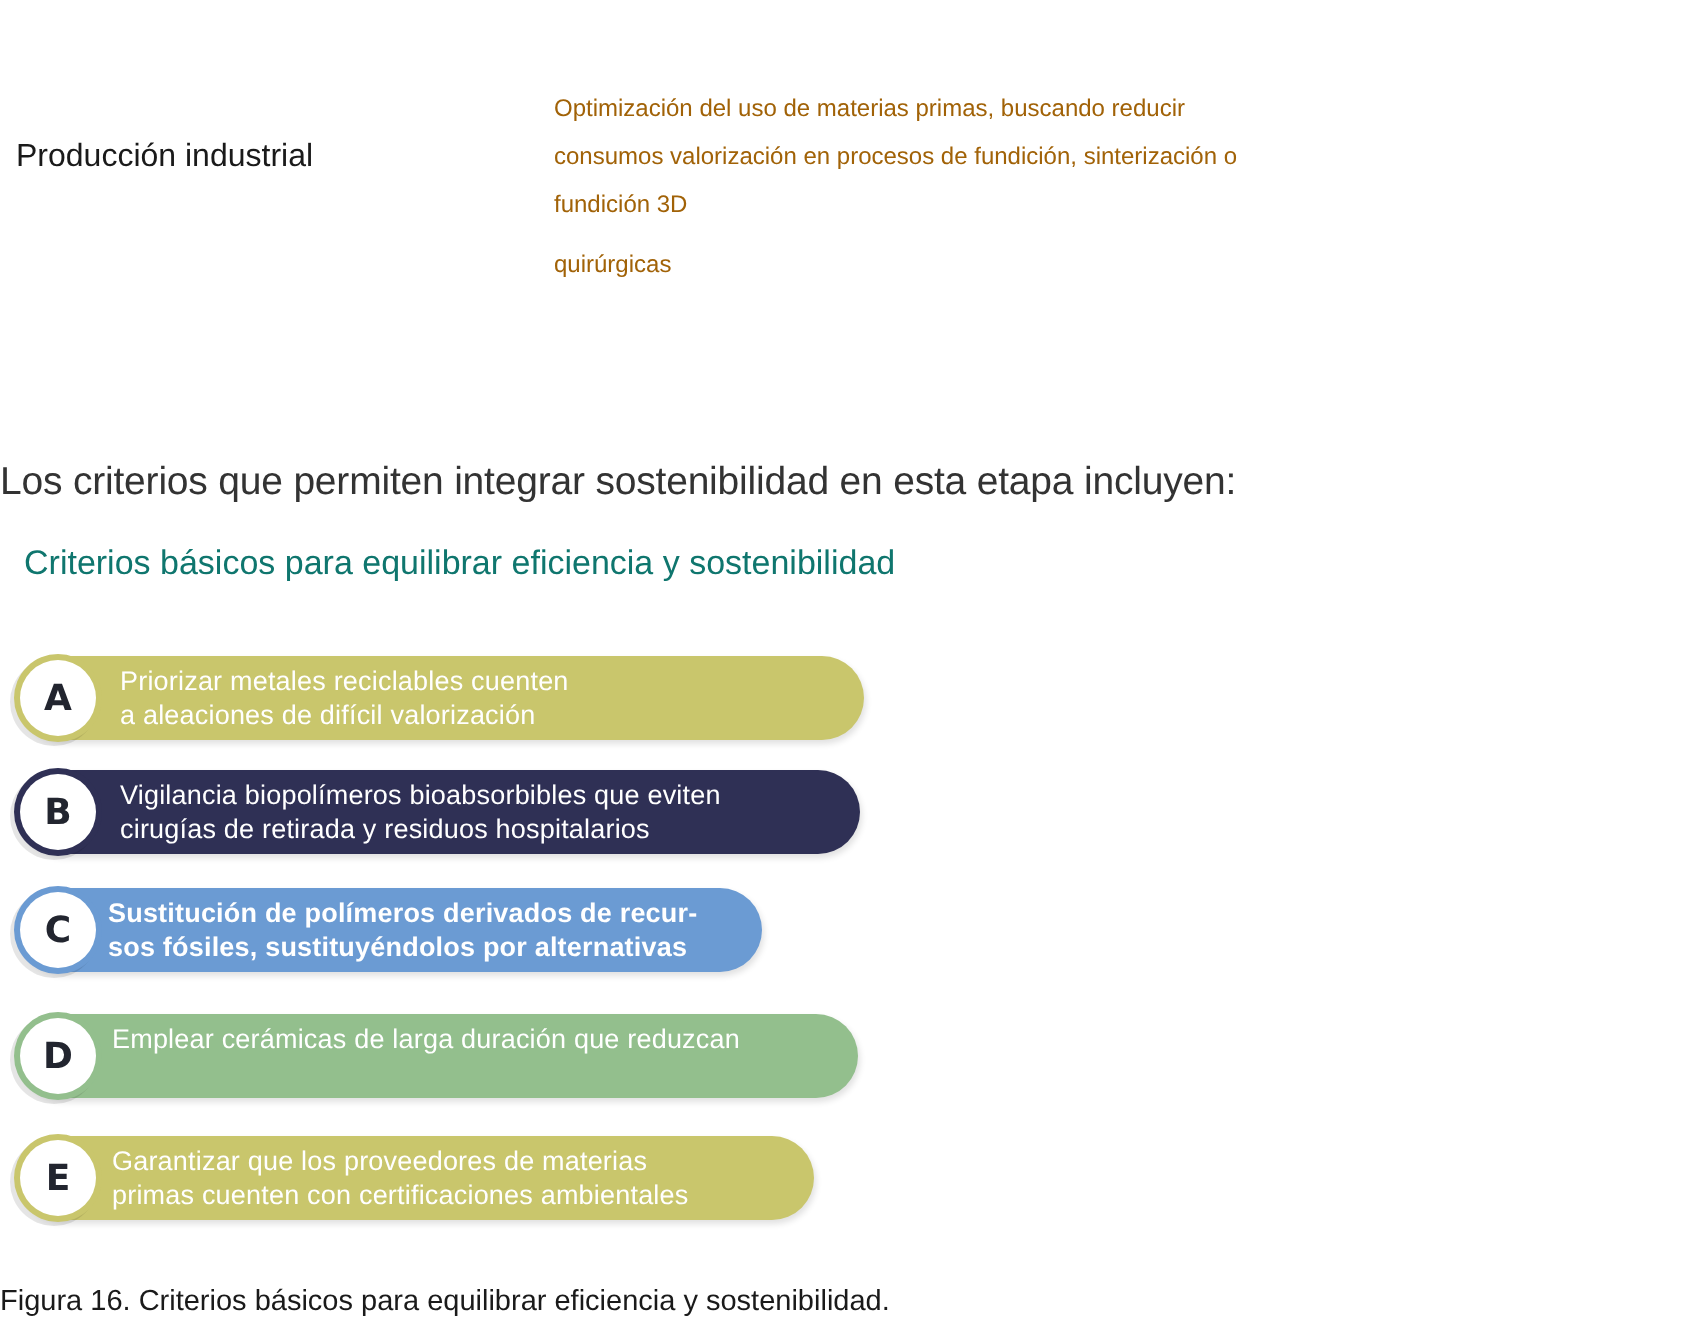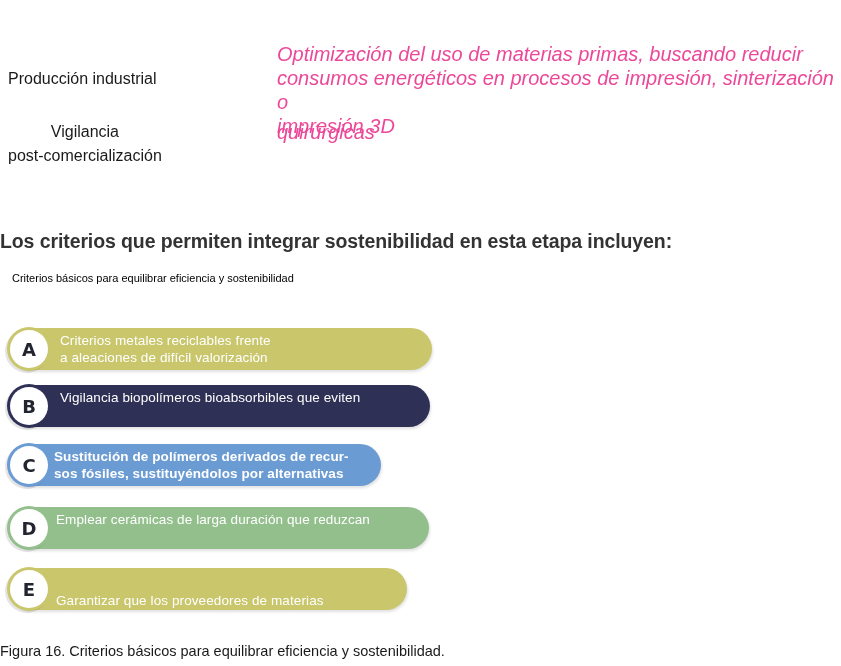--- a/index.html
+++ b/index.html
@@ -25,46 +25,44 @@
       position: absolute;
       left: 0;
       width: 841px;
     }
     .cell-stage {
       position: absolute;
       left: 8px;
       font-size: 16px;
       line-height: 24px;
       color: #1a1a1a;
-      text-align: center;
     }
     .cell-desc {
       position: absolute;
       left: 277px;
       width: 560px;
-      font-size: 20px;
+      font-size: 12px;
       line-height: 24px;
-      color: #ec4899;
-      font-style: italic;
+      color: #a16207;
     }
     .intro {
       position: absolute;
       left: 0;
       top: 230px;
       font-size: 19.5px;
-      font-weight: 700;
+      font-weight: 400;
       color: #333333;
       letter-spacing: -0.1px;
     }
     .fig-title {
       position: absolute;
       left: 12px;
       top: 272px;
-      font-size: 11px;
-      color: #000000;
+      font-size: 17px;
+      color: #0f766e;
     }
     .criteria {
       position: absolute;
       left: 0;
       top: 0;
     }
     .pill {
       position: absolute;
       left: 10px;
       height: 42px;
@@ -109,72 +107,69 @@
 </head>
 <body>
 
 <div class="table">
   <div class="row" style="top:2px; height:72px;">
     <div class="cell-stage" style="top:25px;">
       <div>Producción industrial</div>
     </div>
     <div class="cell-desc" style="top:0px;">
       <div>Optimización del uso de materias primas, buscando reducir</div>
-      <div>consumos energéticos en procesos de impresión, sinterización o</div>
-      <div>impresión 3D</div>
+      <div>consumos valorización en procesos de fundición, sinterización o</div>
+      <div>fundición 3D</div>
     </div>
   </div>
   <div class="row" style="top:80px; height:48px;">
-    <div class="cell-stage" style="top:0px;">
-      <div>Vigilancia</div>
-      <div>post-comercialización</div>
-    </div>
     <div class="cell-desc" style="top:0px;">
       <div>quirúrgicas</div>
     </div>
   </div>
 </div>
 
 <div class="intro">Los criterios que permiten integrar sostenibilidad en esta etapa incluyen:</div>
 
 <div class="fig-title">Criterios básicos para equilibrar eficiencia y sostenibilidad</div>
 
 <div class="criteria">
   <div class="pill" style="top: 328px; width: 422px; background: rgb(201, 198, 108);">
     <div class="pill-letter" style="box-shadow: rgb(201, 198, 108) 0px 0px 0px 3px, rgba(0, 0, 0, 0.1) -2px 2px 0px 3px;">A</div>
     <div class="pill-text">
-      <div>Criterios metales reciclables frente</div>
+      <div>Priorizar metales reciclables cuenten</div>
       <div>a aleaciones de difícil valorización</div>
     </div>
   </div>
 
   <div class="pill" style="top: 385px; width: 420px; background: rgb(47, 48, 85);">
     <div class="pill-letter" style="box-shadow: rgb(47, 48, 85) 0px 0px 0px 3px, rgba(0, 0, 0, 0.1) -2px 2px 0px 3px;">B</div>
     <div class="pill-text">
       <div>Vigilancia biopolímeros bioabsorbibles que eviten</div>
+      <div>cirugías de retirada y residuos hospitalarios</div>
     </div>
   </div>
 
   <div class="pill" style="top: 444px; width: 371px; background: rgb(107, 155, 211);">
     <div class="pill-letter" style="box-shadow: rgb(107, 155, 211) 0px 0px 0px 3px, rgba(0, 0, 0, 0.1) -2px 2px 0px 3px;">C</div>
     <div class="pill-text" style="left:44px;font-weight:bold;">
       <div>Sustitución de polímeros derivados de recur-</div>
       <div>sos fósiles, sustituyéndolos por alternativas</div>
     </div>
   </div>
 
   <div class="pill" style="top: 507px; width: 419px; background: rgb(147, 191, 141);">
     <div class="pill-letter" style="box-shadow: rgb(147, 191, 141) 0px 0px 0px 3px, rgba(0, 0, 0, 0.1) -2px 2px 0px 3px;">D</div>
     <div class="pill-text" style="left:46px;">
       <div>Emplear cerámicas de larga duración que reduzcan</div>
     </div>
   </div>
 
   <div class="pill" style="top: 568px; width: 397px; background: rgb(201, 198, 108);">
     <div class="pill-letter" style="box-shadow: rgb(201, 198, 108) 0px 0px 0px 3px, rgba(0, 0, 0, 0.1) -2px 2px 0px 3px;">E</div>
-    <div class="pill-text" style="left:46px;margin-top:20px;">
+    <div class="pill-text" style="left:46px;">
       <div>Garantizar que los proveedores de materias</div>
       <div>primas cuenten con certificaciones ambientales</div>
     </div>
   </div>
 </div>
 
 <div class="caption">Figura 16. Criterios básicos para equilibrar eficiencia y sostenibilidad.</div>
 
 </body></html>

